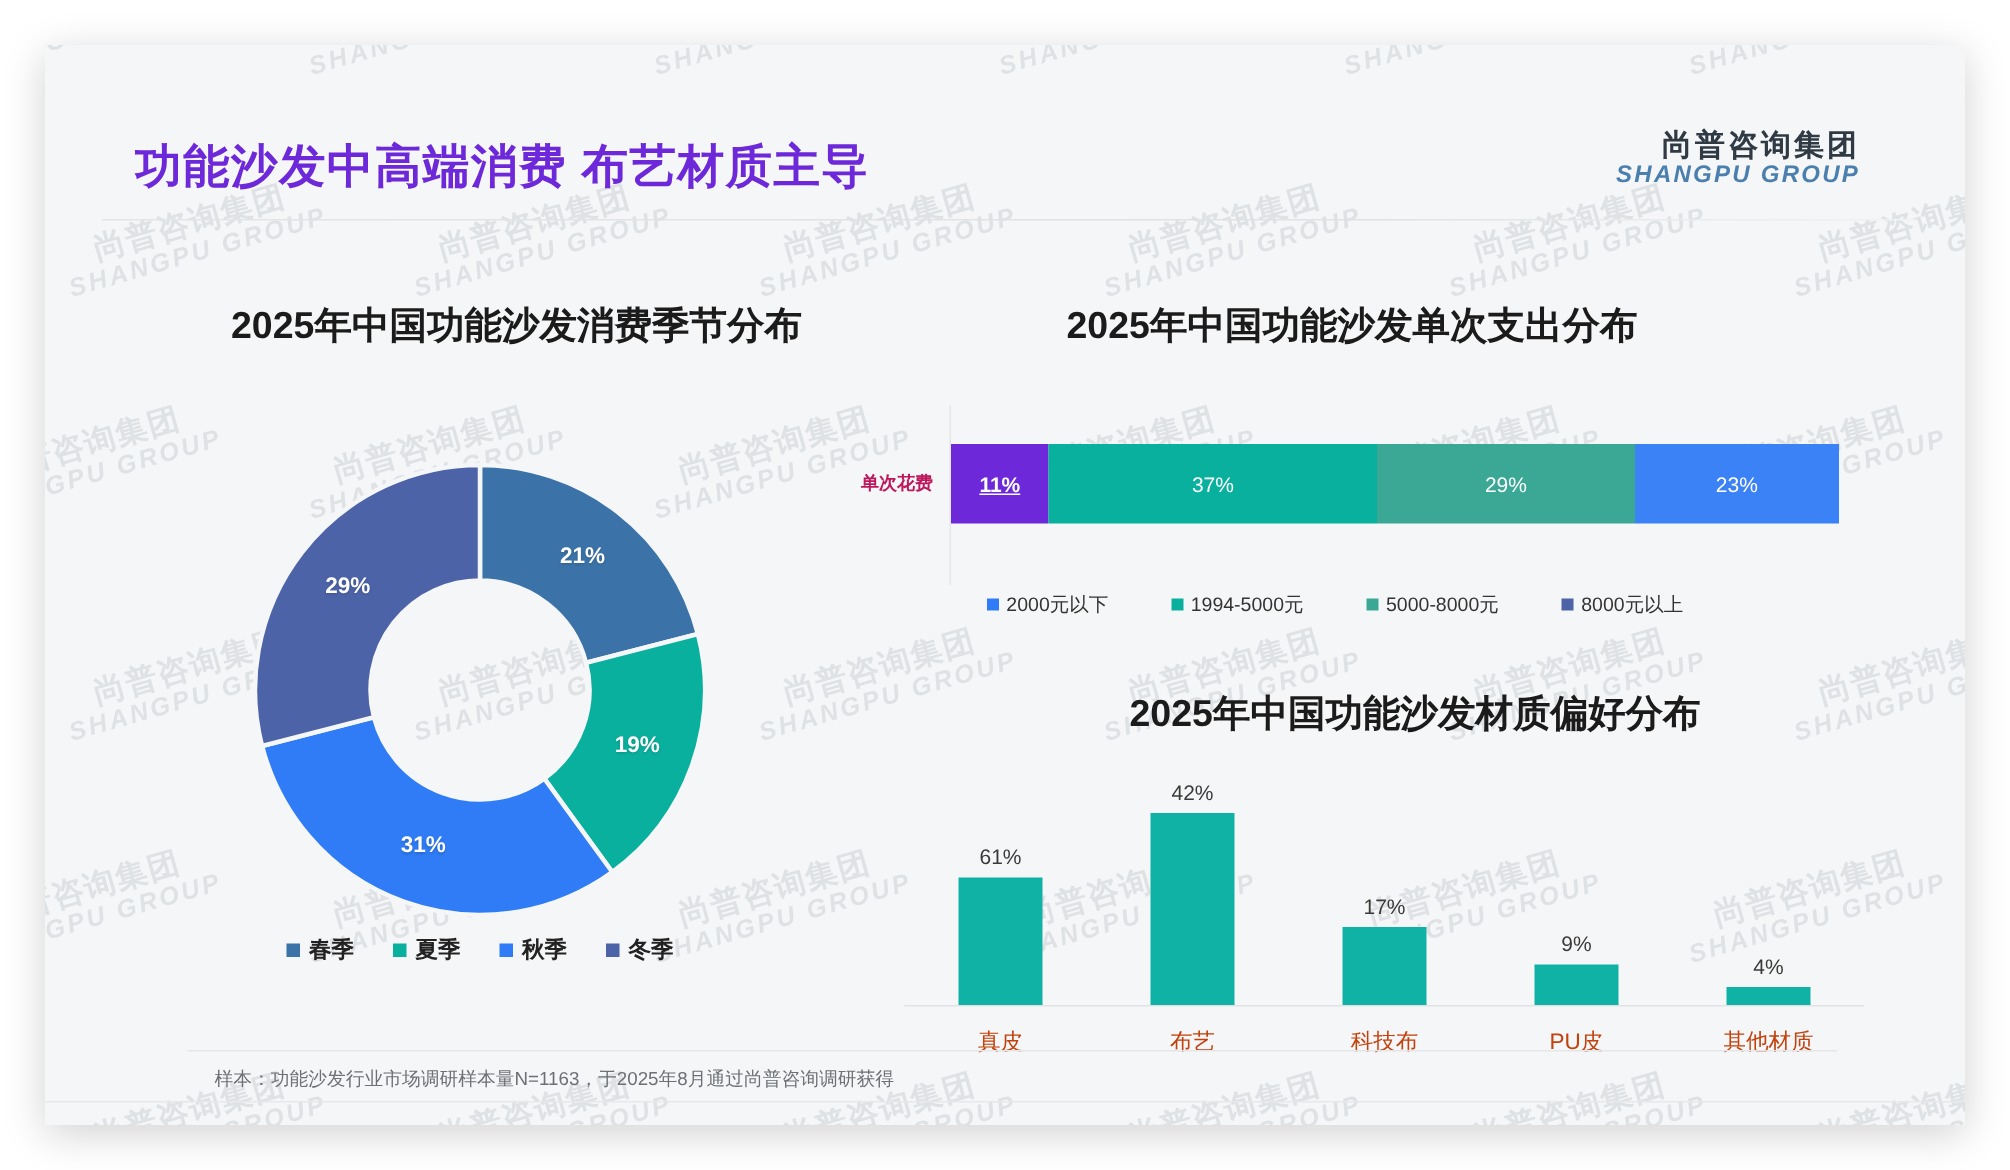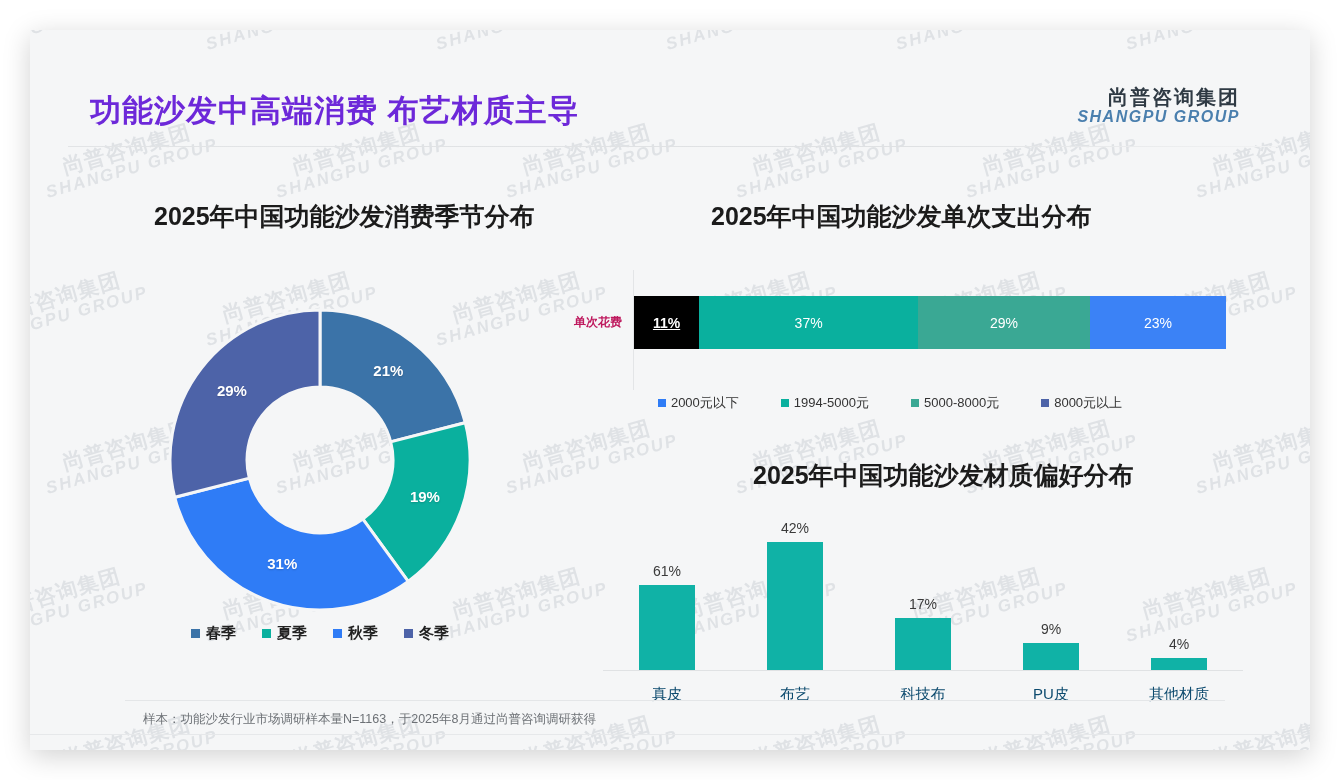--- a/index.html
+++ b/index.html
@@ -85,21 +85,21 @@
   .bars-row{
     position:absolute;left:13px;bottom:40px;width:640px;height:155px;
     display:flex;align-items:flex-end;
   }
   .bcol{flex:1;display:flex;flex-direction:column;align-items:center;justify-content:flex-end;height:100%;}
   .bval{font-size:14px;color:#3a3a3a;margin-bottom:6px;}
   .bbar{width:56px;}
   .bars-cats{
     position:absolute;left:13px;bottom:6px;width:640px;display:flex;
   }
-  .bcat{flex:1;text-align:center;font-size:15px;color:#0c4a6e;}
+  .bcat{flex:1;text-align:center;font-size:15px;color:#c2410c;}
   
   .foot-div{position:absolute;left:95px;top:670px;width:1100px;height:1px;background:#e4e6e8;z-index:3;}
   .footnote{position:absolute;left:113px;top:681px;font-size:12.5px;color:#6d7176;z-index:3;}
   .bottom-div{position:absolute;left:0;top:704px;width:100%;height:1px;background:#e6e8ea;z-index:3;}
   .bl{position:absolute;left:40px;top:719px;font-size:12.5px;color:#8a8e93;z-index:3;}
   .br{position:absolute;right:40px;top:719px;font-size:12.5px;color:#8a8e93;z-index:3;}
 </style>
 </head>
 <body>
 
@@ -297,21 +297,21 @@
       <div class="lg-item">
         <span class="lg-sq" style="background:#4d63a8"></span>
         <span>冬季</span>
       </div>
     </div>
 
   <div class="stack-area">
     <div class="stack-axis"></div>
     <div class="stack-cat">单次花费</div>
     <div class="stack-bar" id="stack-bar">
-        <div class="seg first" style="width: 11%; background: #000000; text-decoration: underline;">11%</div>
+        <div class="seg first" style="width: 11%; background: #6d28d9; text-decoration: underline;">11%</div>
         <div class="seg" style="width: 37%; background: rgb(10, 176, 158);">37%</div>
         <div class="seg" style="width: 29%; background: rgb(58, 168, 148);">29%</div>
         <div class="seg" style="width: 23%; background: #3b82f6;">23%</div>
       </div>
   </div>
   <div class="stack-legend" id="stack-legend">
       <div class="lg2">
         <span class="lg-sq" style="background:#2f7cf6"></span>
         <span>2000元以下</span>
       </div>

